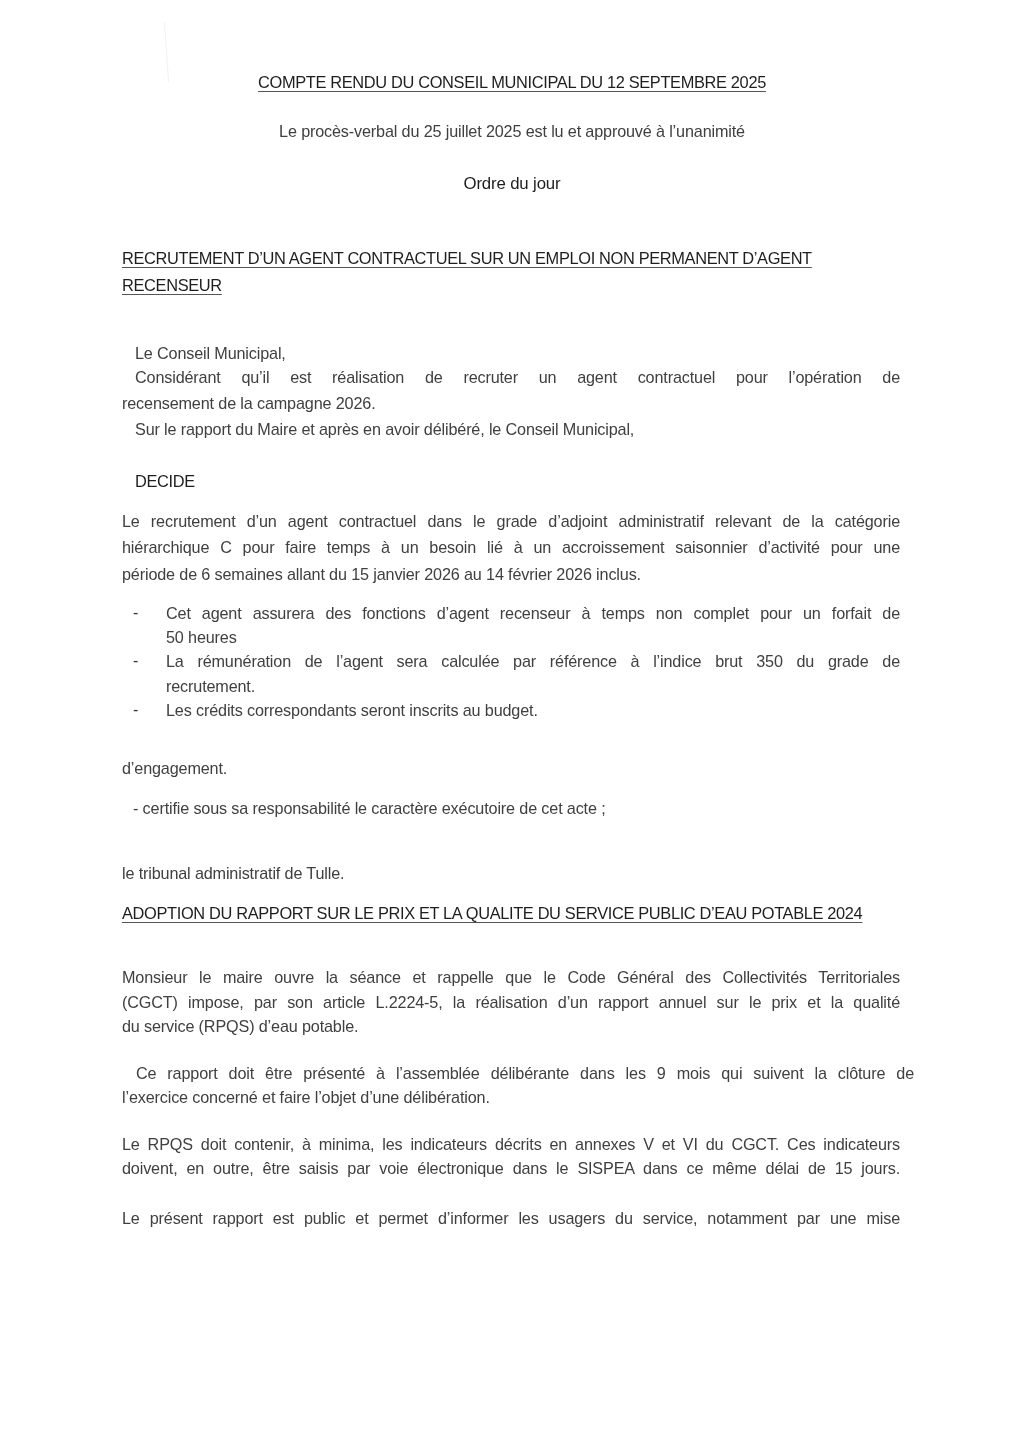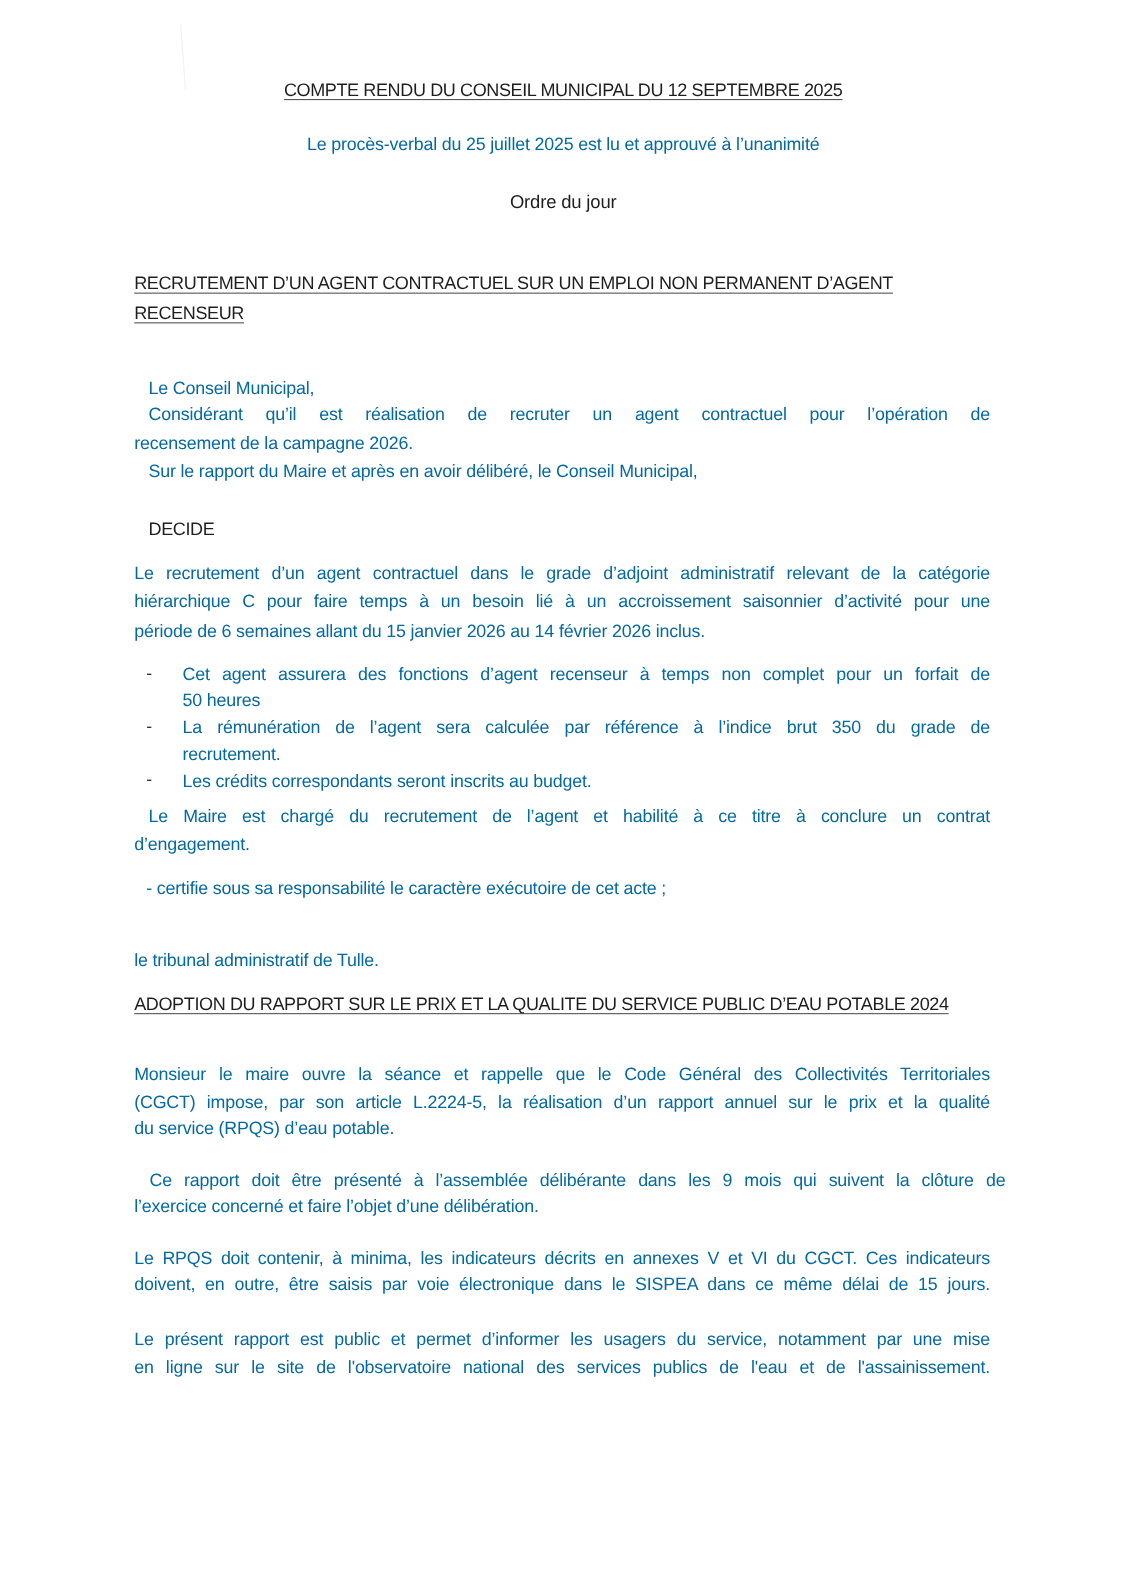--- a/index.html
+++ b/index.html
@@ -1,18 +1,18 @@
 <!DOCTYPE html>
 <html><head>
   <meta charset="utf-8">
   <style>
     html, body { margin: 0; padding: 0; background: #ffffff; }
     body { width: 1024px; height: 1447px; position: relative; overflow: hidden; color: #222; }
     .page { position: absolute; left: 0; top: 0; width: 919px; height: 1447px; }
-    .t { position: absolute; font-family: "Liberation Sans", sans-serif; font-size: 16.2px; color: #0369a1; white-space: nowrap; letter-spacing: -0.15px; }
+    .t { position: absolute; font-family: "Liberation Sans", sans-serif; font-size: 16.2px; color: #404040; white-space: nowrap; letter-spacing: -0.15px; }
     .center { left: 0; width: 1024px; text-align: center; }
     .u { text-decoration: underline; text-underline-offset: 3px; text-decoration-color: #555; }
     .h { font-size: 16.4px; color: #1e1e1e; letter-spacing: -0.35px; }
     .just { width: 778px; text-align: justify; text-align-last: justify; white-space: normal; }
     .dash { position: absolute; font-family: "Liberation Sans", sans-serif; font-size: 16px; color: #333; }
     .scan-mark { position: absolute; left: 166px; top: 22px; width: 1px; height: 60px; background: #f1f1f1; transform: rotate(-4deg); }
   </style>
 </head>
 <body>
 
@@ -43,34 +43,32 @@
     <div class="t" style="left:166px; top:628px;">50 heures</div>
 
     <div class="dash" style="left:133px; top:652px;">-</div>
     <div class="t just" style="left:166px; top:652px; width:734px;">La rémunération de l’agent sera calculée par référence à l’indice brut 350 du grade de</div>
     <div class="t" style="left:166px; top:677px;">recrutement.</div>
 
     <div class="dash" style="left:133px; top:701px;">-</div>
     <div class="t" style="left:166px; top:701px;text-align:center;">Les crédits correspondants seront inscrits au budget.</div>
   </div>
 
-  <div class="t just" style="left:135px; top:733px; width:765px;">Le Maire est chargé du recrutement de l’agent et habilité à ce titre à conclure un contrat</div>
   <div class="t" style="left:122px; top:759px;">d’engagement.</div>
 
   <div class="t" style="left:133px; top:799px;">- certifie sous sa responsabilité le caractère exécutoire de cet acte ;</div>
 
   <div class="t" style="left:122px; top:864px;">le tribunal administratif de Tulle.</div>
 
   <div class="t u h" style="left:122px; top:904px;">ADOPTION DU RAPPORT SUR LE PRIX ET LA QUALITE DU SERVICE PUBLIC D’EAU POTABLE 2024</div>
 
   <div class="t just" style="left:122px; top:968px;">Monsieur le maire ouvre la séance et rappelle que le Code Général des Collectivités Territoriales</div>
   <div class="t just" style="left:122px; top:993px;">(CGCT) impose, par son article L.2224-5, la réalisation d’un rapport annuel sur le prix et la qualité</div>
   <div class="t" style="left:122px; top:1017px;">du service (RPQS) d’eau potable.</div>
 
   <div class="t just" style="left:136px; top:1064px;">Ce rapport doit être présenté à l’assemblée délibérante dans les 9 mois qui suivent la clôture de</div>
   <div class="t" style="left:122px; top:1088px;">l’exercice concerné et faire l’objet d’une délibération.</div>
 
   <div class="t just" style="left:122px; top:1135px;">Le RPQS doit contenir, à minima, les indicateurs décrits en annexes V et VI du CGCT. Ces indicateurs</div>
   <div class="t just" style="left:122px; top:1159px;">doivent, en outre, être saisis par voie électronique dans le SISPEA dans ce même délai de 15 jours.</div>
 
   <div class="t just" style="left:122px; top:1209px;">Le présent rapport est public et permet d’informer les usagers du service, notamment par une mise</div>
-  <div class="t just" style="left:122px; top:1234px;">en ligne sur le site de l'observatoire national des services publics de l'eau et de l'assainissement.</div>
 </div>
 
 </body></html>

